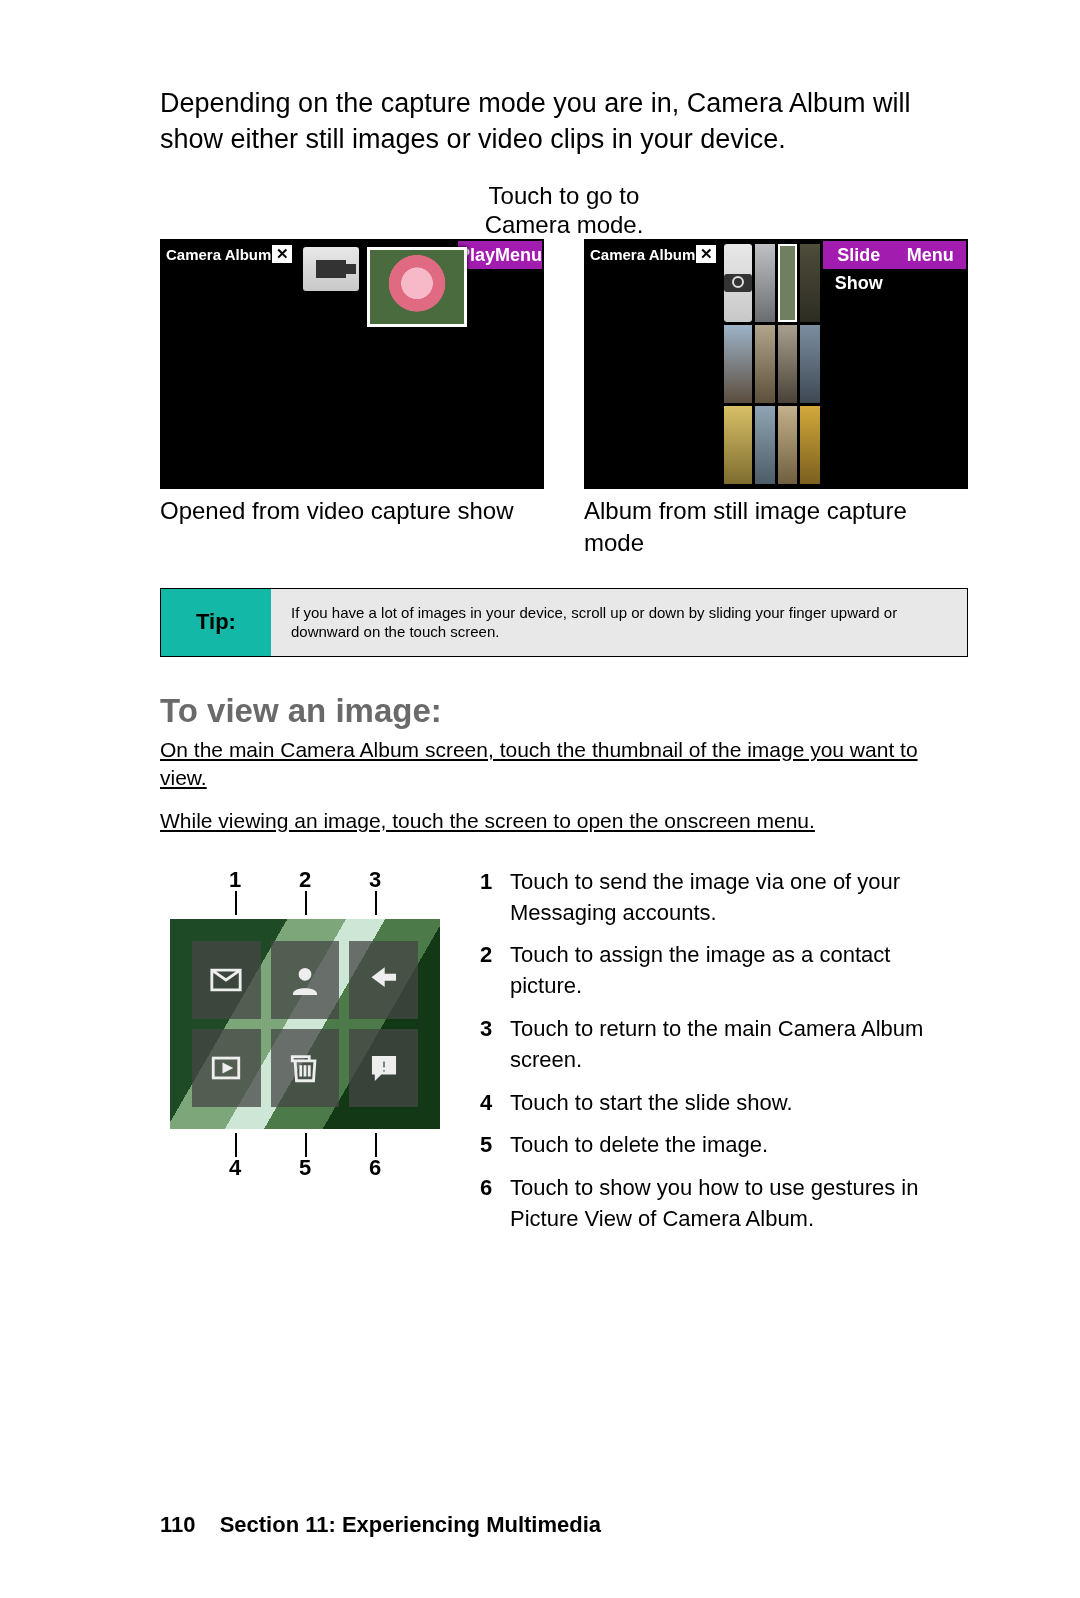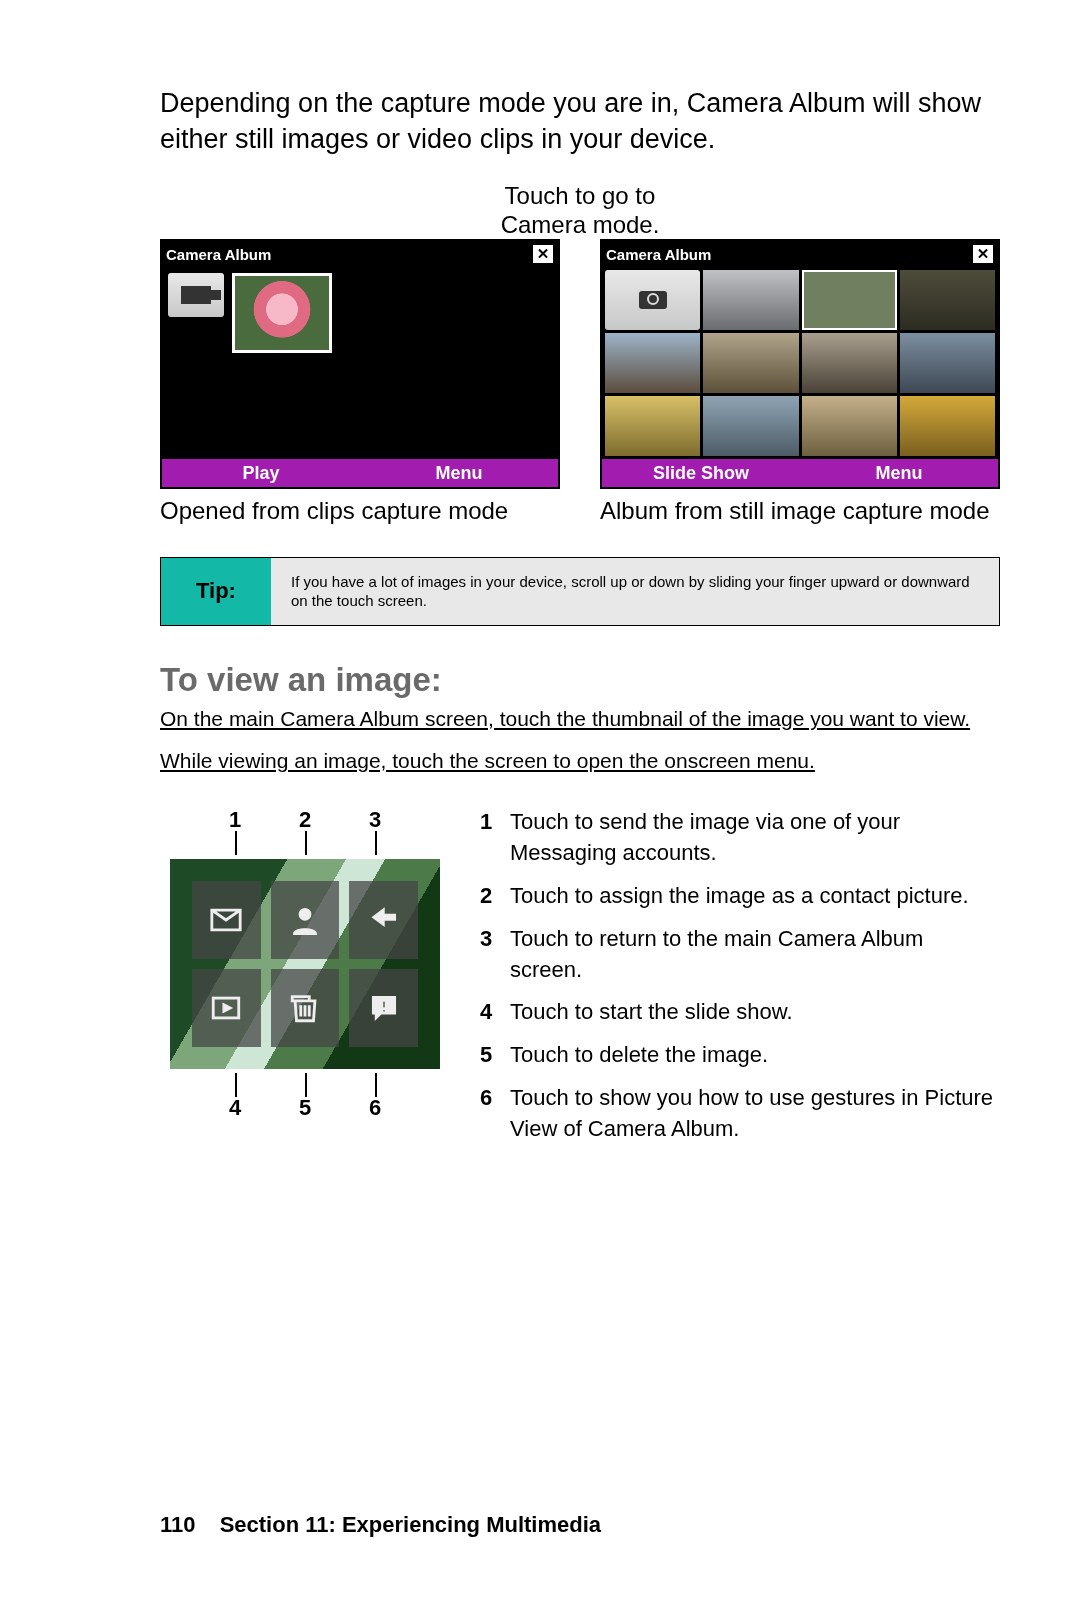--- a/index.html
+++ b/index.html
@@ -6,21 +6,21 @@
     margin: 0;
     padding: 0;
     font-family: "Segoe UI", "Helvetica Neue", Arial, sans-serif;
     background: #fff;
     color: #000;
     width: 1080px;
     height: 1598px;
     box-sizing: border-box;
   }
   .page {
-    padding: 85px 80px 60px 160px;
+    padding: 85px 112px 60px 160px;
     box-sizing: border-box;
     width: 1080px;
     height: 1598px;
     display: flex;
     flex-direction: column;
   }
   .intro {
     font-size: 27px;
     line-height: 1.35;
     margin-bottom: 18px;
@@ -44,21 +44,21 @@
     flex-direction: column;
   }
   
   .device-frame {
     background: #000;
     border: 2px solid #000;
     width: 100%;
     height: 250px;
     box-sizing: border-box;
     display: flex;
-    flex-direction: column;
+    flex-direction: row;
     overflow: hidden;
   }
   .titlebar {
     background: #000;
     color: #fff;
     font-size: 15px;
     font-weight: bold;
     height: 26px;
     display: flex;
     align-items: center;
@@ -330,21 +330,21 @@
           <div class="cam-btn">
             <div class="cam-icon-vid"></div>
           </div>
           <div class="thumb-vid"></div>
         </div>
         <div class="bottombar">
           <div>Play</div>
           <div>Menu</div>
         </div>
       </div>
-      <div class="caption">Opened from clips capture mode</div>
+      <div class="caption">Opened from video capture show</div>
     </div>
 
     <div class="shot-col">
       <div class="device-frame">
         <div class="titlebar">
           <span>Camera Album</span>
           <span class="closebtn">✕</span>
         </div>
         <div class="img-body">
           <div class="cam-btn2">

